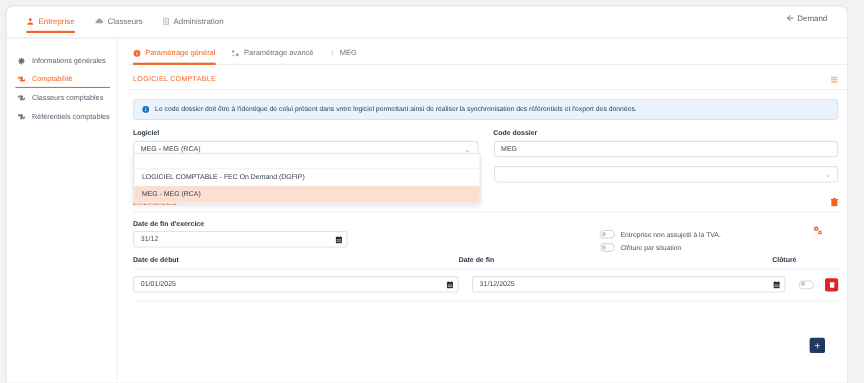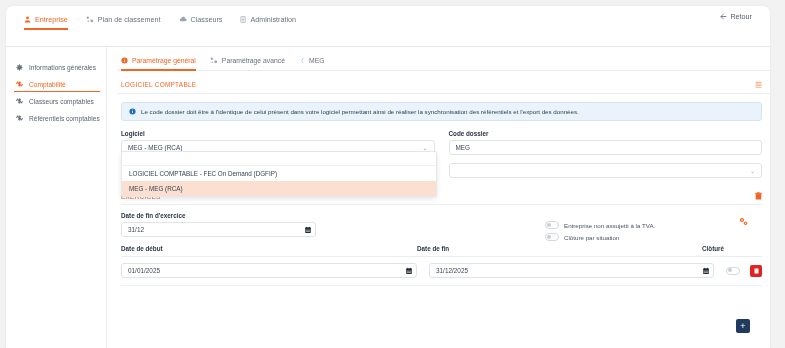--- a/index.html
+++ b/index.html
@@ -17,21 +17,21 @@
     border-radius: 6px 6px 0 0;
     box-shadow: 0 0 2px rgba(0,0,0,0.10);
     overflow: hidden;
   }
   
   .topnav {
     position: relative;
     height: 24px;
     display: flex;
     align-items: center;
-    padding: 4px 0 12px 18px;
+    padding: 4px 0 0 18px;
     border-bottom: 1px solid #e8e8e8;
   }
   .topnav-item {
     display: flex; align-items: center; gap: 4px;
     font-size: 7.2px; color: #6b7280;
     padding: 0 10px 6px 0; margin-right: 8px;
     position: relative; white-space: nowrap; cursor: pointer;
   }
   .topnav-item.active { color: #f26522; }
   .topnav-item.active:after {
@@ -179,30 +179,20 @@
     <div class="topnav-item active">
       <span class="ic">
         <svg width="7" height="7" viewBox="0 0 16 16">
             <circle cx="8" cy="4.4" r="3.1" fill="#f26522"></circle>
             <path d="M1.6 15c0-3.5 2.9-5.3 6.4-5.3s6.4 1.8 6.4 5.3z" fill="#f26522"></path>
           </svg>
       </span>
       <span>Entreprise</span>
     </div>
 
-    <div class="topnav-item">
-      <span class="ic">
-        <svg width="8" height="7" viewBox="0 0 18 16">
-            <circle cx="4" cy="4" r="2.6" fill="#9aa3af"></circle>
-            <circle cx="13" cy="11" r="3.2" fill="#9aa3af"></circle>
-            <circle cx="5" cy="12" r="1.8" fill="#9aa3af"></circle>
-          </svg>
-      </span>
-      <span>Plan de classement</span>
-    </div>
 
     <div class="topnav-item">
       <span class="ic">
         <svg width="8" height="6" viewBox="0 0 18 12">
             <path d="M4.4 11h9.4c2.1 0 3.4-1.5 3.4-3.2 0-1.7-1.4-3-3-3.1C13.8 2.4 12 1 9.8 1 7.3 1 5.4 2.8 5.2 5.1 3.3 5.2 1.8 6.6 1.8 8.2 1.8 9.8 2.9 11 4.4 11z" fill="#9aa3af"></path>
           </svg>
       </span>
       <span>Classeurs</span>
     </div>
 
@@ -217,21 +207,21 @@
       </span>
       <span>Administration</span>
     </div>
 
     <div class="back-link">
       <span class="ic">
         <svg width="7" height="7" viewBox="0 0 14 14">
             <path d="M6.5 2.2 2 7l4.5 4.8M2.3 7H12" stroke="#555e6b" stroke-width="1.5" fill="none" stroke-linecap="round" stroke-linejoin="round"></path>
           </svg>
       </span>
-      <span>Retour</span>
+      <span>Demand</span>
     </div>
   </div>
 
   <div class="body-wrap">
 
     <div class="sidebar">
 
       <div class="side-item">
         <span class="ic">
           <svg width="7" height="7" viewBox="0 0 16 16">

